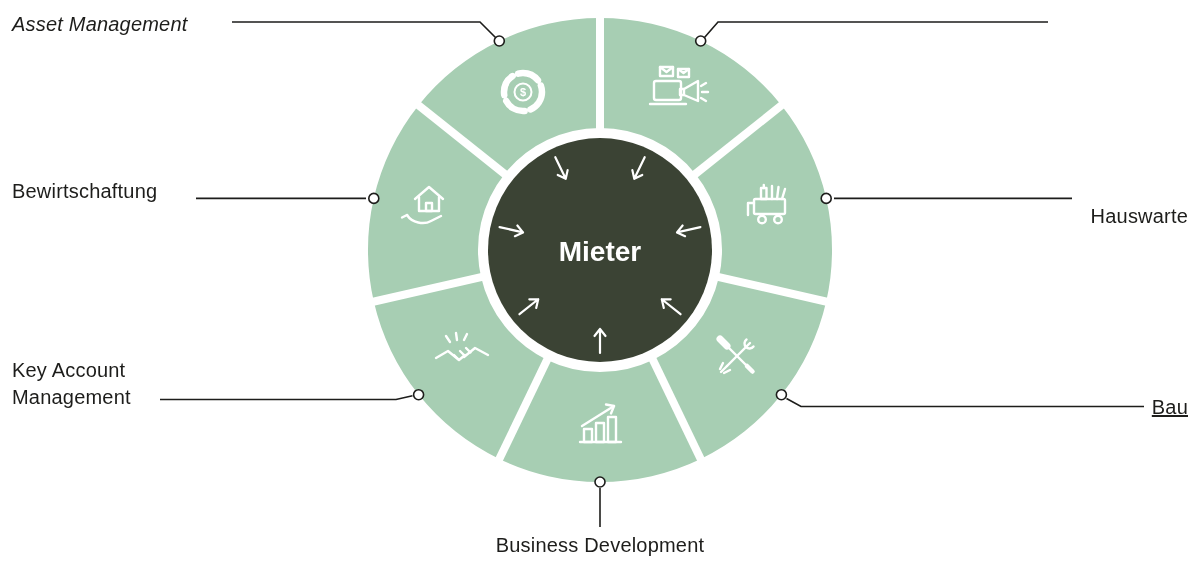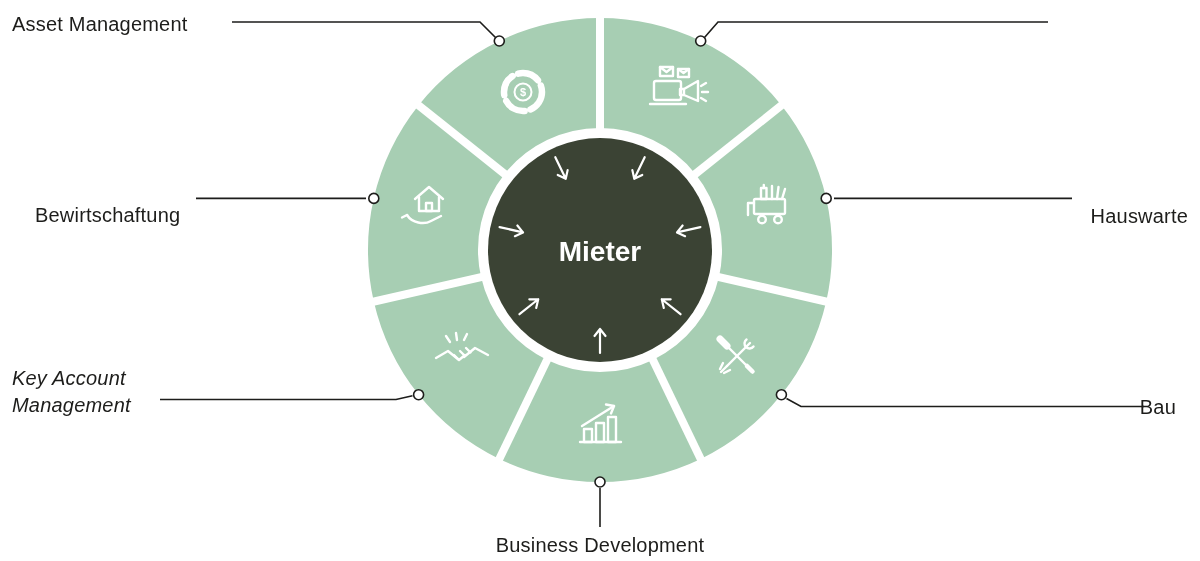--- a/index.html
+++ b/index.html
@@ -147,20 +147,20 @@
       <circle cx="418.6" cy="394.7" r="5" fill="#ffffff"></circle>
 
       <polyline points="786.5,398.5 801,406.5 1144,406.5"></polyline>
       <circle cx="781.4" cy="394.7" r="5" fill="#ffffff"></circle>
 
       <polyline points="600,488 600,527"></polyline>
       <circle cx="600" cy="482" r="5" fill="#ffffff"></circle>
     </g>
   </svg>
 
-  <div class="label nowrap" style="left:12px; top:11px;">Asset Management</div>
-  <div class="label nowrap" style="left:12px; top:202px;margin-left:23px;">Bewirtschaftung</div>
+  <div class="label nowrap" style="left:12px; top:11px;font-style:italic;">Asset Management</div>
+  <div class="label nowrap" style="left:12px; top:178px;">Bewirtschaftung</div>
   <div class="label nowrap right-align" style="right:12px; top:203px;">Hauswarte</div>
-  <div class="label" style="left:12px; top:365px; width:165px;font-style:italic;">Key Account Management</div>
-  <div class="label nowrap right-align" style="right:24px; top:394px;">Bau</div>
+  <div class="label" style="left:12px; top:357px; width:165px;">Key Account Management</div>
+  <div class="label nowrap right-align" style="right:12px; top:394px;text-decoration:underline;">Bau</div>
   <div class="label center-align" style="left:0; width:100%; top:532px;">Business Development</div>
 
 </div>
 
 </body></html>

